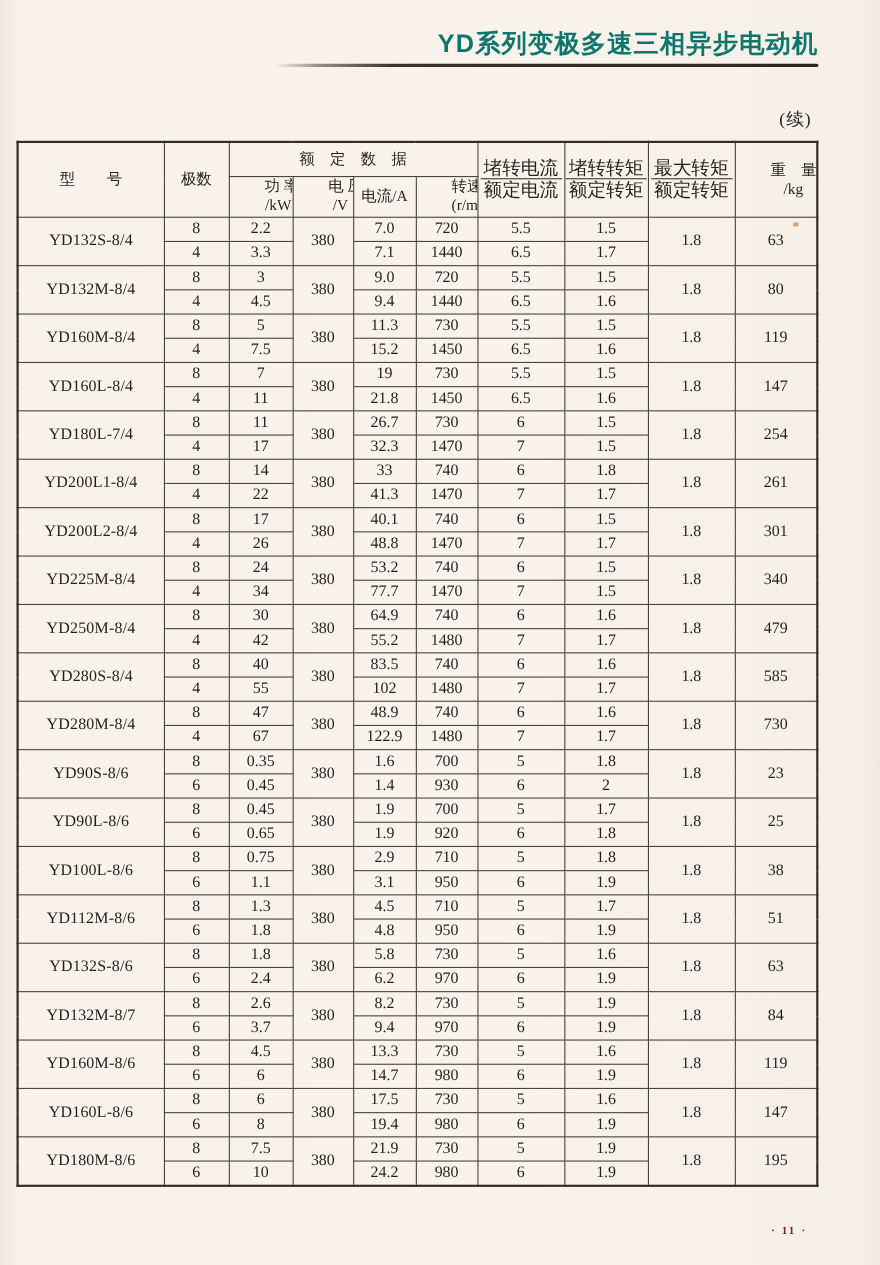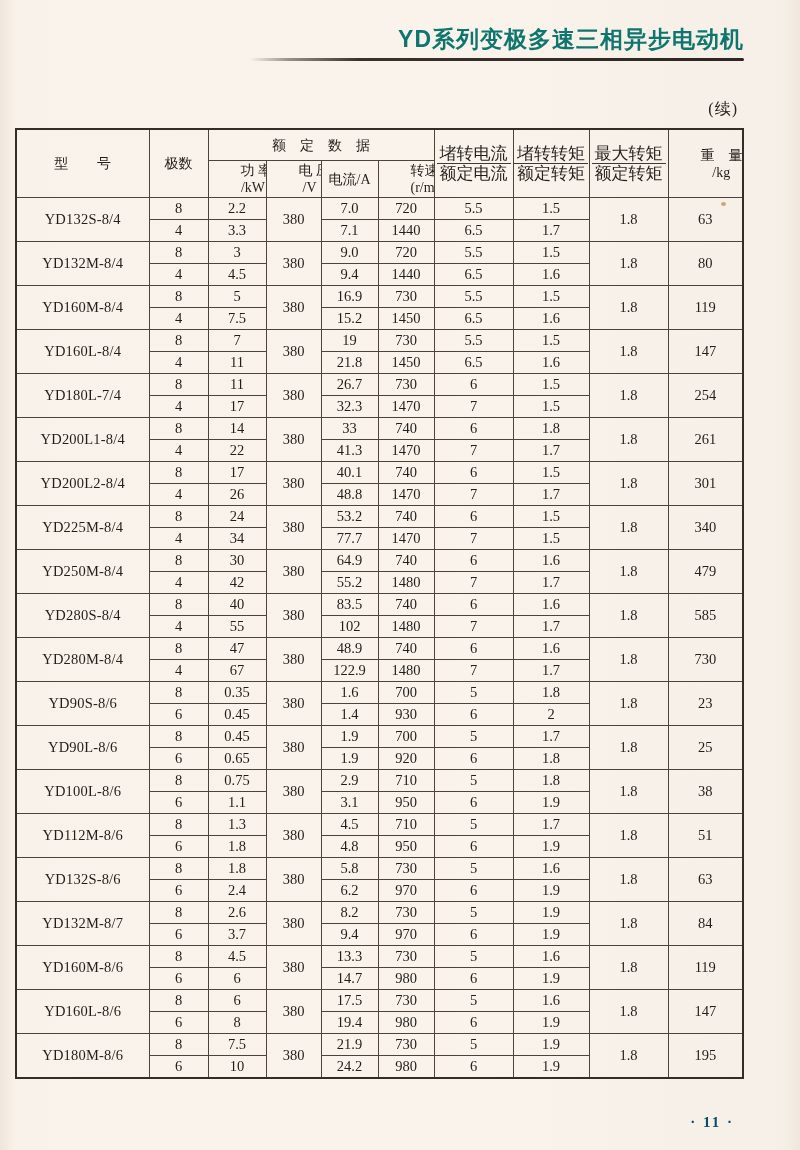--- a/index.html
+++ b/index.html
@@ -48,21 +48,21 @@
   .spec tbody td{height:21px;color:#211d18;}
   .spec tbody tr.model-start td{border-top:1.5px solid #3c352d;}
   .two-line span{display:block;padding-left:32px;}
   .frac{display:inline-block;line-height:17px;font-size:17px;}
   .frac .num{display:block;border-bottom:1px solid #3f3933;padding:0 3px 1px;}
   .frac .den{display:block;padding-top:1px;}
   .model-col{letter-spacing:.2px;}
 
   .page-number{
     position:absolute;top:1114px;right:66px;
-    font-size:15px;font-weight:bold;letter-spacing:2px;color:#0c4a6e;
+    font-size:10px;font-weight:bold;letter-spacing:2px;color:#7f1d1d;
   }
   .speck{
     position:absolute;left:721px;top:202px;width:5px;height:4px;
     background:#c49a62;border-radius:50%;opacity:.85;
   }
 </style>
 </head>
 <body>
 
 <div class="page">
@@ -167,21 +167,21 @@
           <td>9.4</td>
           <td>1440</td>
           <td>6.5</td>
           <td>1.6</td>
         </tr>
         <tr class="model-start">
           <td rowspan="2" class="model-col">YD160M-8/4</td>
           <td>8</td>
           <td>5</td>
           <td rowspan="2">380</td>
-          <td>16.9</td>
+          <td>11.3</td>
           <td>730</td>
           <td>5.5</td>
           <td>1.5</td>
           <td rowspan="2">1.8</td>
           <td rowspan="2">119</td>
         </tr>
         <tr>
           <td>4</td>
           <td>7.5</td>
           <td>15.2</td>

